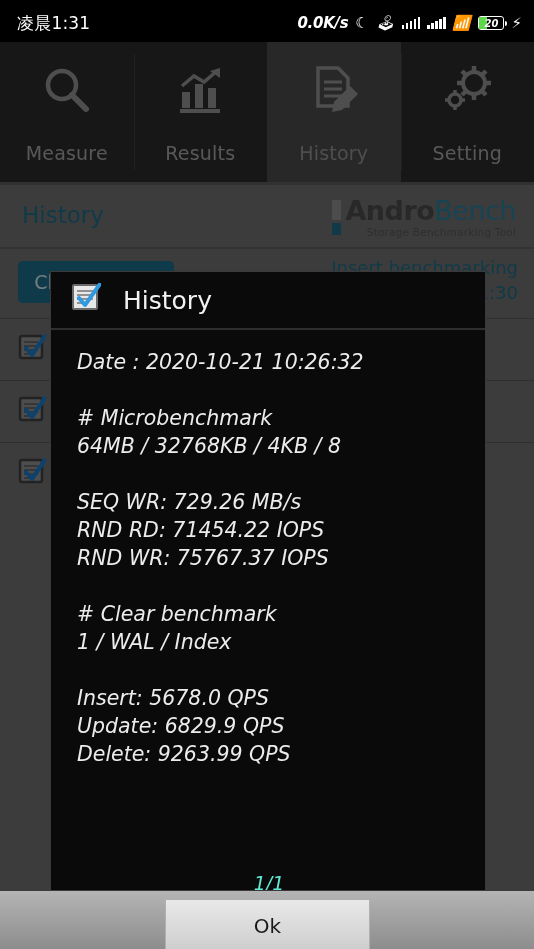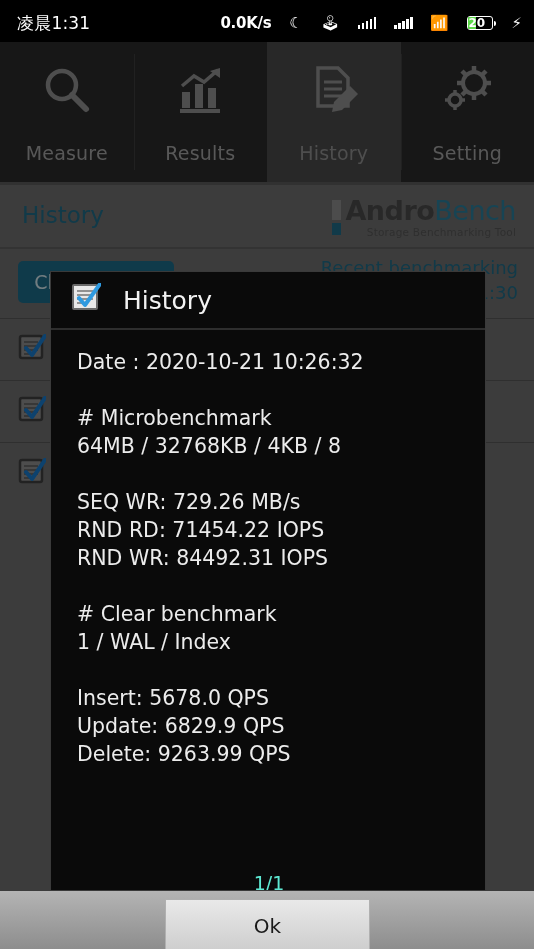--- a/index.html
+++ b/index.html
@@ -9,34 +9,34 @@
     font-family:"DejaVu Sans", sans-serif;
     -webkit-font-smoothing:antialiased;
   }
 
   
   #status-bar{
     position:absolute; left:0; top:0; width:534px; height:46px;
     background:#000; color:#fff; display:flex; align-items:center;
   }
   #status-time{ font-size:17px; margin-left:17px; letter-spacing:.2px; }
-  #status-right{ margin-left:auto; margin-right:12px; display:flex; align-items:center; gap:18px; }
+  #status-right{ margin-left:auto; margin-right:12px; display:flex; align-items:center; gap:7px;font-style:italic; }
   #status-right .txt{ font-size:15px; font-weight:bold; letter-spacing:-.3px; }
   .glyph{ font-size:15px; line-height:1; display:inline-block; }
   .sigbars{ display:inline-flex; align-items:flex-end; gap:1.5px; height:12px; }
   .sigbars i{ display:block; width:2.5px; background:#fff; }
   .sigbars i:nth-child(1){height:4px} .sigbars i:nth-child(2){height:6px}
   .sigbars i:nth-child(3){height:8px} .sigbars i:nth-child(4){height:10px}
   .sigbars i:nth-child(5){height:12px}
   .batt{ position:relative; width:26px; height:14px; border:1.6px solid #fff; border-radius:3px;
          display:flex; align-items:center; }
   .batt:after{ content:""; position:absolute; right:-4px; top:4px; width:2.6px; height:5px;
                background:#fff; border-radius:0 2px 2px 0; }
   .batt .fill{ width:8px; height:100%; background:#5dd84a; border-radius:1px 0 0 1px; }
-  .batt .lvl{ position:absolute; left:0; right:0; text-align:left; font-size:12px;
+  .batt .lvl{ position:absolute; left:0; right:0; text-align:center; font-size:10px;
               font-weight:bold; color:#fff; }
 
   
   #app{
     position:absolute; left:0; top:42px; width:534px; height:907px;
     background:#6e6e6e;
   }
 
   
   #tab-bar{ position:absolute; left:0; top:0; width:534px; height:140px;
@@ -92,21 +92,21 @@
   
   #dialog{
     position:absolute; left:50px; top:271px; width:436px; height:620px;
     background:#0a0a0a; border:1px solid #3a3a3a;
     display:flex; flex-direction:column; overflow:hidden;
   }
   #dialog-title{ height:58px; display:flex; align-items:center; padding-left:20px;
                  border-bottom:2px solid #2e2e2e; flex:none; }
   #dialog-title .dlabel{ font-size:25px; color:#f2f2f2; margin-left:22px; }
 
-  #dialog-body{ flex:1; padding:18px 22px 4px 26px; overflow:hidden; position:relative; }
+  #dialog-body{ flex:1; padding:18px 22px 4px 26px; overflow:hidden; position:relative;font-style:italic; }
   #dialog-body .line{ font-size:20.5px; color:#ececec; line-height:28px; white-space:pre; }
   #dialog-body .blank{ height:28px; }
 
   #page-indicator{ position:absolute; left:0; bottom:-4px; width:436px; text-align:center;
                    font-size:19px; color:#5eead4; }
 
   
   #bottom-bar{ position:absolute; left:0; top:891px; width:534px; height:58px;
                background:linear-gradient(#b4b4b4,#8d8d8d); }
   #ok-button{
@@ -232,21 +232,21 @@
         </span>
         <div class="tagline">Storage Benchmarking Tool</div>
       </span>
     </div>
   </div>
   <div id="hdr-rule"></div>
 
   <div id="clear-history">Clear History</div>
 
   <div id="recent">
-    <div class="r1">Recent benchmarking</div>
+    <div class="r1">Insert benchmarking</div>
     <div class="r2">2020-12-07 01:31:30</div>
   </div>
 
   <div class="hrow" style="top:276px;">
     <span class="cb">
       <svg width="28" height="28" viewBox="0 0 28 28">
         <rect x="2" y="2" width="22" height="22" fill="#8d8d8d" stroke="#3f3f3f" stroke-width="2.5" rx="2"></rect>
         <g stroke="#5a5a5a" stroke-width="1.6">
           <line x1="6" y1="8" x2="20" y2="8"></line>
             <line x1="6" y1="12" x2="20" y2="12"></line>
@@ -312,21 +312,21 @@
   </div>
 
   <div id="dialog-body">
     <div class="line">Date : 2020-10-21 10:26:32</div>
     <div class="blank"></div>
     <div class="line"># Microbenchmark</div>
     <div class="line">64MB / 32768KB / 4KB / 8</div>
     <div class="blank"></div>
     <div class="line">SEQ WR: 729.26 MB/s</div>
     <div class="line">RND RD: 71454.22 IOPS</div>
-    <div class="line">RND WR: 84492.31 IOPS</div>
+    <div class="line">RND WR: 75767.37 IOPS</div>
     <div class="blank"></div>
     <div class="line"># Clear benchmark</div>
     <div class="line">1 / WAL / Index</div>
     <div class="blank"></div>
     <div class="line">Insert: 5678.0 QPS</div>
     <div class="line">Update: 6829.9 QPS</div>
     <div class="line">Delete: 9263.99 QPS</div>
 
     <div id="page-indicator">1/1</div>
   </div>

